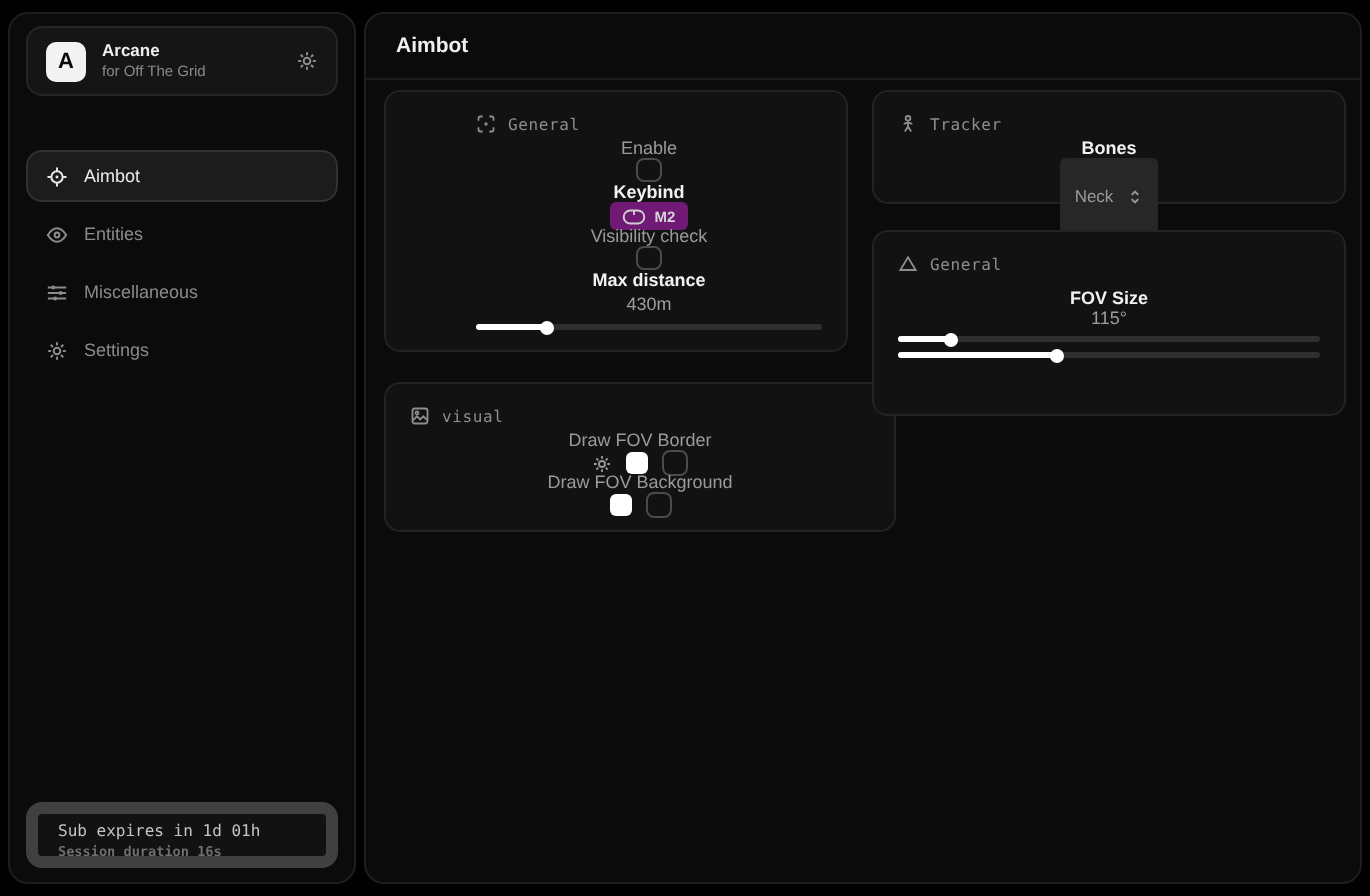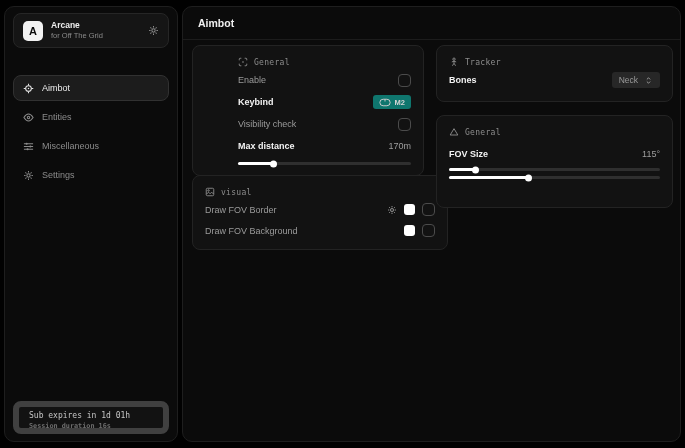--- a/index.html
+++ b/index.html
@@ -33,44 +33,44 @@
     background:#121212; border:6px solid #404040; border-radius:8px; padding:4px 10px; }
   .foot-expiry { font-family:"DejaVu Sans Mono",monospace; font-size:8px; color:#c6c6c6; }
   .foot-session { font-family:"DejaVu Sans Mono",monospace; font-size:6.8px; font-weight:700; color:#6e6e6e; margin-top:2px; }
 
   
   .main-header { height:33px; display:flex; align-items:center; padding:0 15px; border-bottom:1px solid #1c1c1c; }
   .main-title { font-size:10.5px; font-weight:700; color:#f0f0f0; }
 
   .panel { position:absolute; background:#121212; border:1px solid #232323; border-radius:8px; padding:9px 12px; }
   .panel-general  { left:9px;   top:38px;  width:232px; height:131px;padding-left:45px; }
-  .panel-visual   { left:9px;   top:168px; width:256px; height:75px;  }
+  .panel-visual   { left:9px;   top:184px; width:256px; height:75px;  }
   .panel-tracker  { left:253px; top:38px;  width:237px; height:57px;  }
   .panel-accuracy { left:253px; top:108px; width:237px; height:93px;  }
 
   .panel-head { display:flex; align-items:center; gap:6px; height:14px;
     color:#8d8d8d; font-family:"DejaVu Sans Mono",monospace; font-size:8px; letter-spacing:.3px; }
   .panel-head .picon { color:#8d8d8d; }
 
-  .row { height:22px; display:flex; align-items:center; justify-content:space-between; }
+  .row { height:22px; display:flex; align-items:center; justify-content:space-between;flex-direction:column; }
   .row-label  { font-size:9px; color:#9b9b9b; }
   .row-label.bright { color:#f2f2f2; font-weight:700; }
   .row-value  { font-size:9px; color:#9e9e9e; }
   .controls { display:flex; align-items:center; gap:7px; }
 
   .checkbox { width:13px; height:13px; border:1.5px solid #4b4b4b; border-radius:4px; cursor:pointer; }
   .swatch { width:11px; height:11px; border-radius:3px; background:#fff; cursor:pointer; }
   .row-gear { color:#9a9a9a; cursor:pointer; }
 
-  .key-badge { display:flex; align-items:center; gap:4px; background:#0f766e; border-radius:3px;
+  .key-badge { display:flex; align-items:center; gap:4px; background:#701a75; border-radius:3px;
     padding:2.5px 6px; color:#d4d4d4; font-size:7.5px; font-weight:700; cursor:pointer; }
   .key-badge .kicon { color:#cfcfcf; }
 
   .select-btn { display:flex; align-items:center; gap:6px; background:#272727; border-radius:3px;
-    padding:3px 7px; color:#9a9a9a; font-size:8.5px; cursor:pointer; }
+    padding:14px 7px; color:#9a9a9a; font-size:8.5px; cursor:pointer; }
   .select-btn .sicon { color:#9a9a9a; }
 
   .slider { position:relative; height:3px; background:#2f2f2f; border-radius:2px; margin-top:5px; cursor:pointer; }
   .slider-fill { position:absolute; left:0; top:0; height:100%; background:#ffffff; border-radius:2px; }
   .slider-thumb { position:absolute; right:-3px; top:50%; transform:translateY(-50%);
     width:7px; height:7px; background:#ffffff; border-radius:50%; cursor:grab; }
   .acc-row { margin-top:5px; height:19px; }
 </style>
 </head>
 <body>
@@ -176,21 +176,21 @@
       </span>
     </div>
 
     <div class="row">
       <span class="row-label">Visibility check</span>
       <span class="checkbox"></span>
     </div>
 
     <div class="row">
       <span class="row-label bright">Max distance</span>
-      <span class="row-value">170m</span>
+      <span class="row-value">430m</span>
     </div>
     <div class="slider">
       <div class="slider-fill" style="width: 21%;">
         <div class="slider-thumb"></div>
       </div>
     </div>
   </div>
 
   <div class="panel panel-visual">
     <div class="panel-head">

